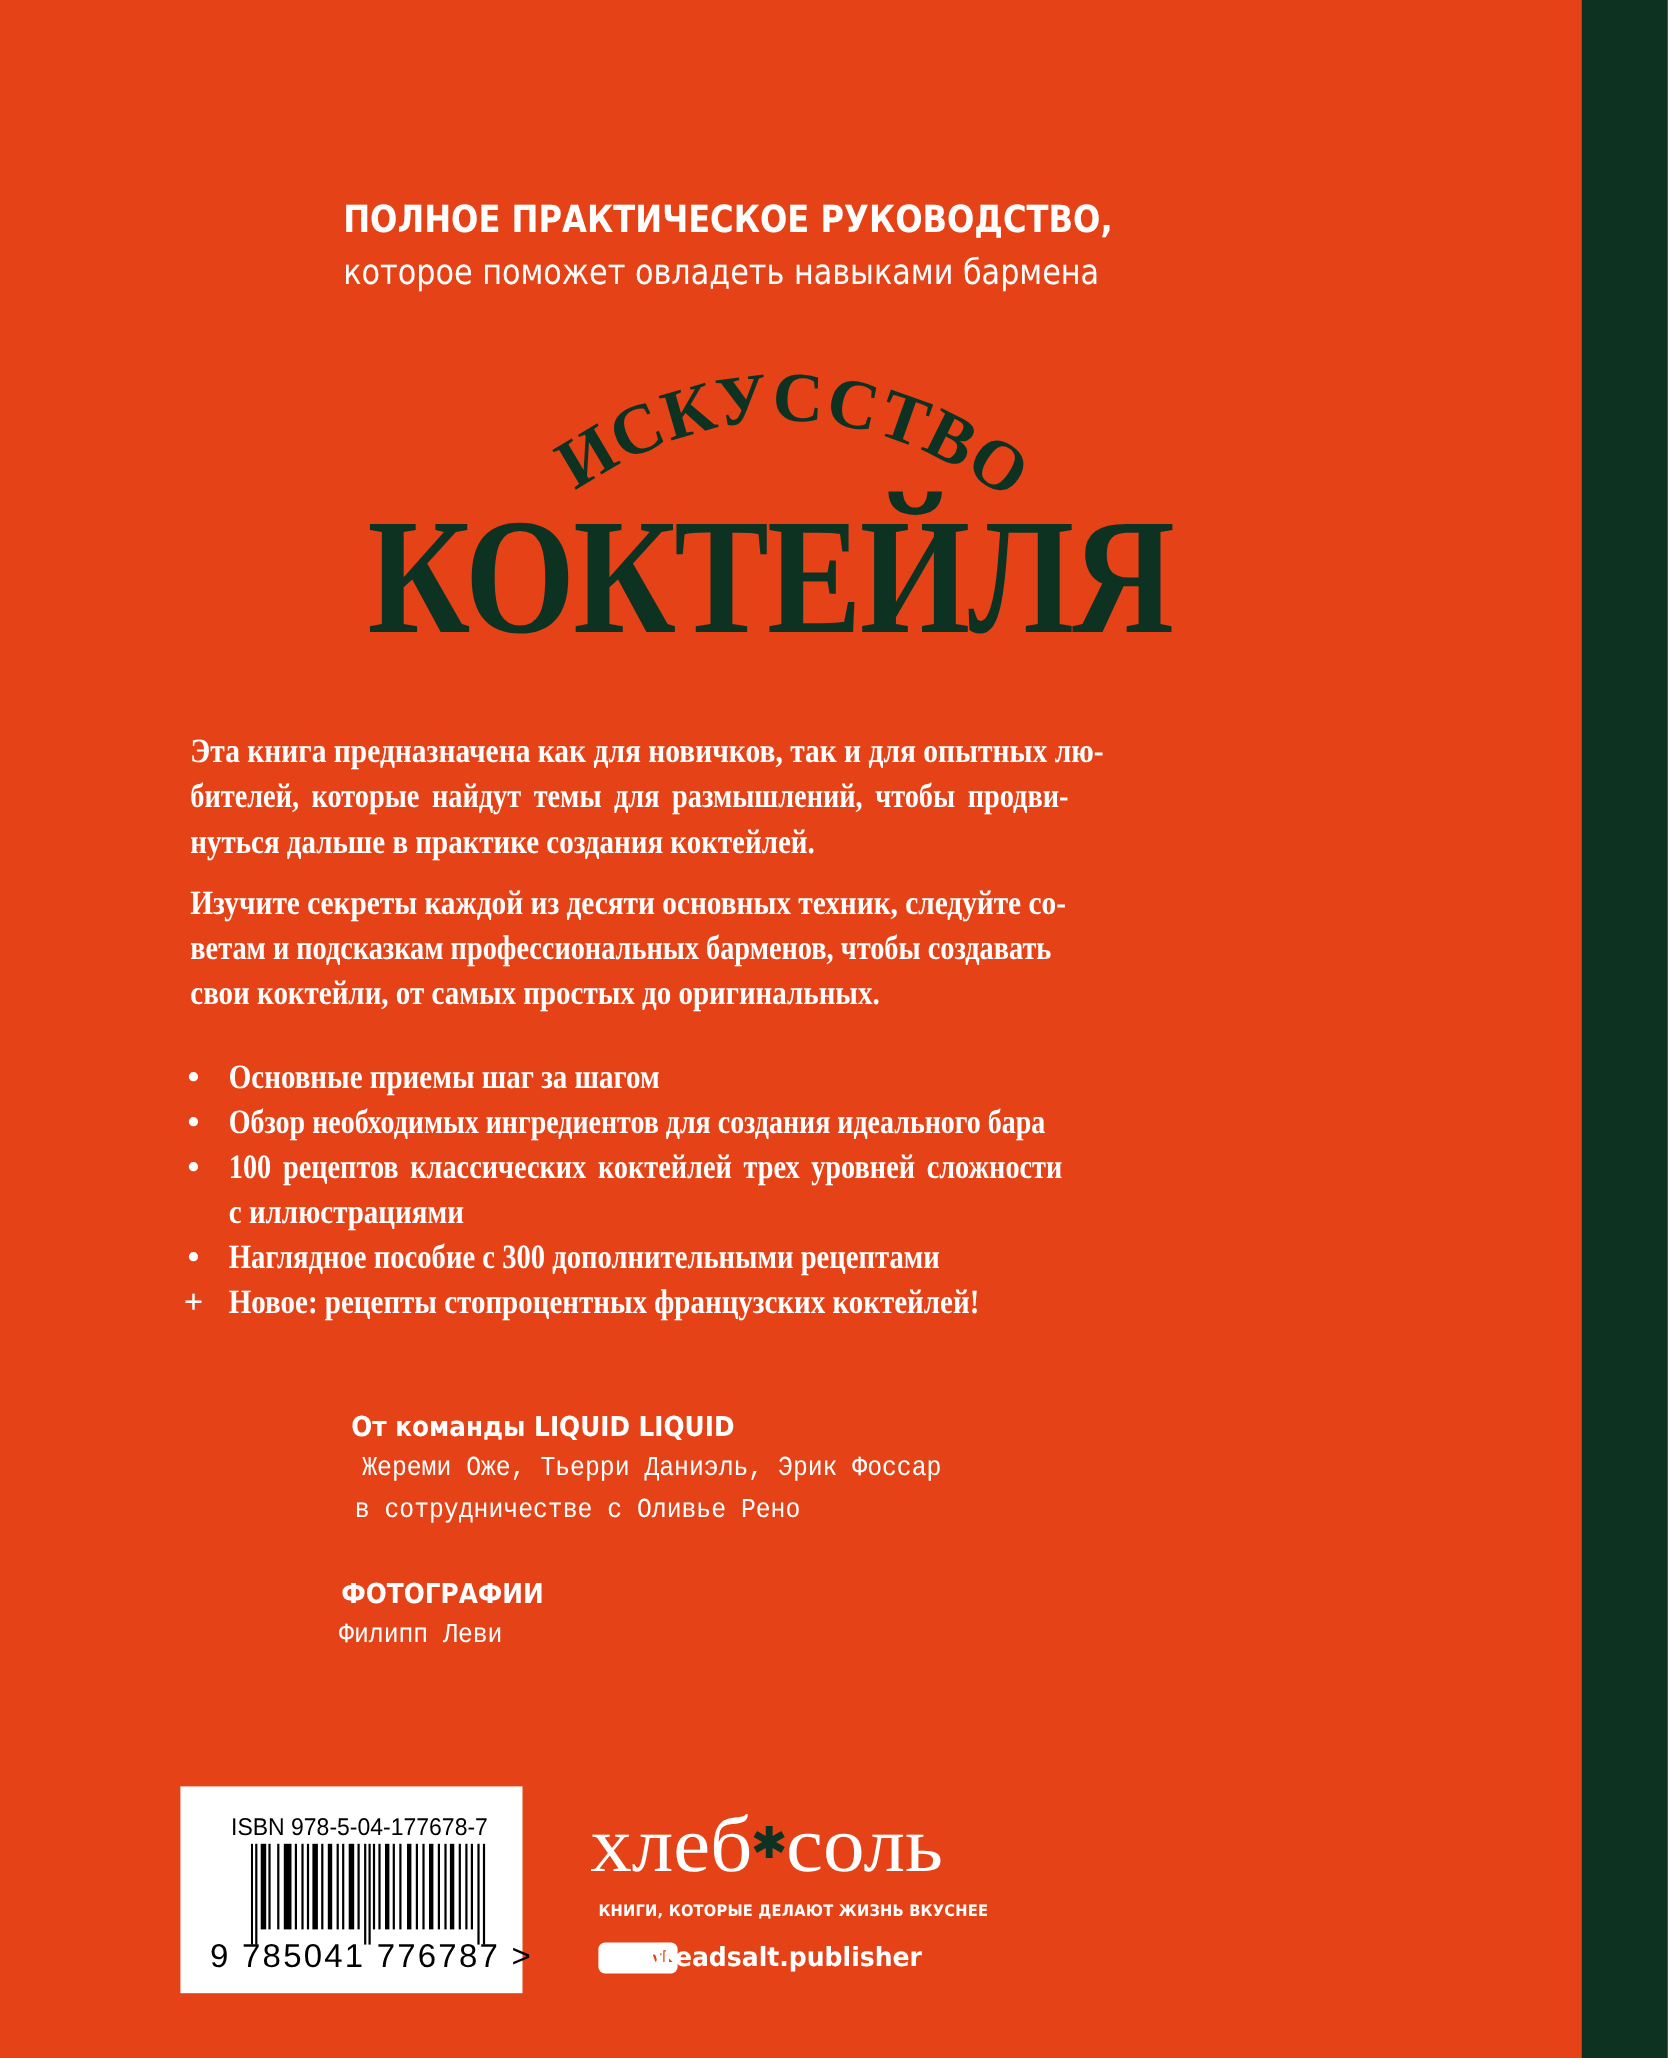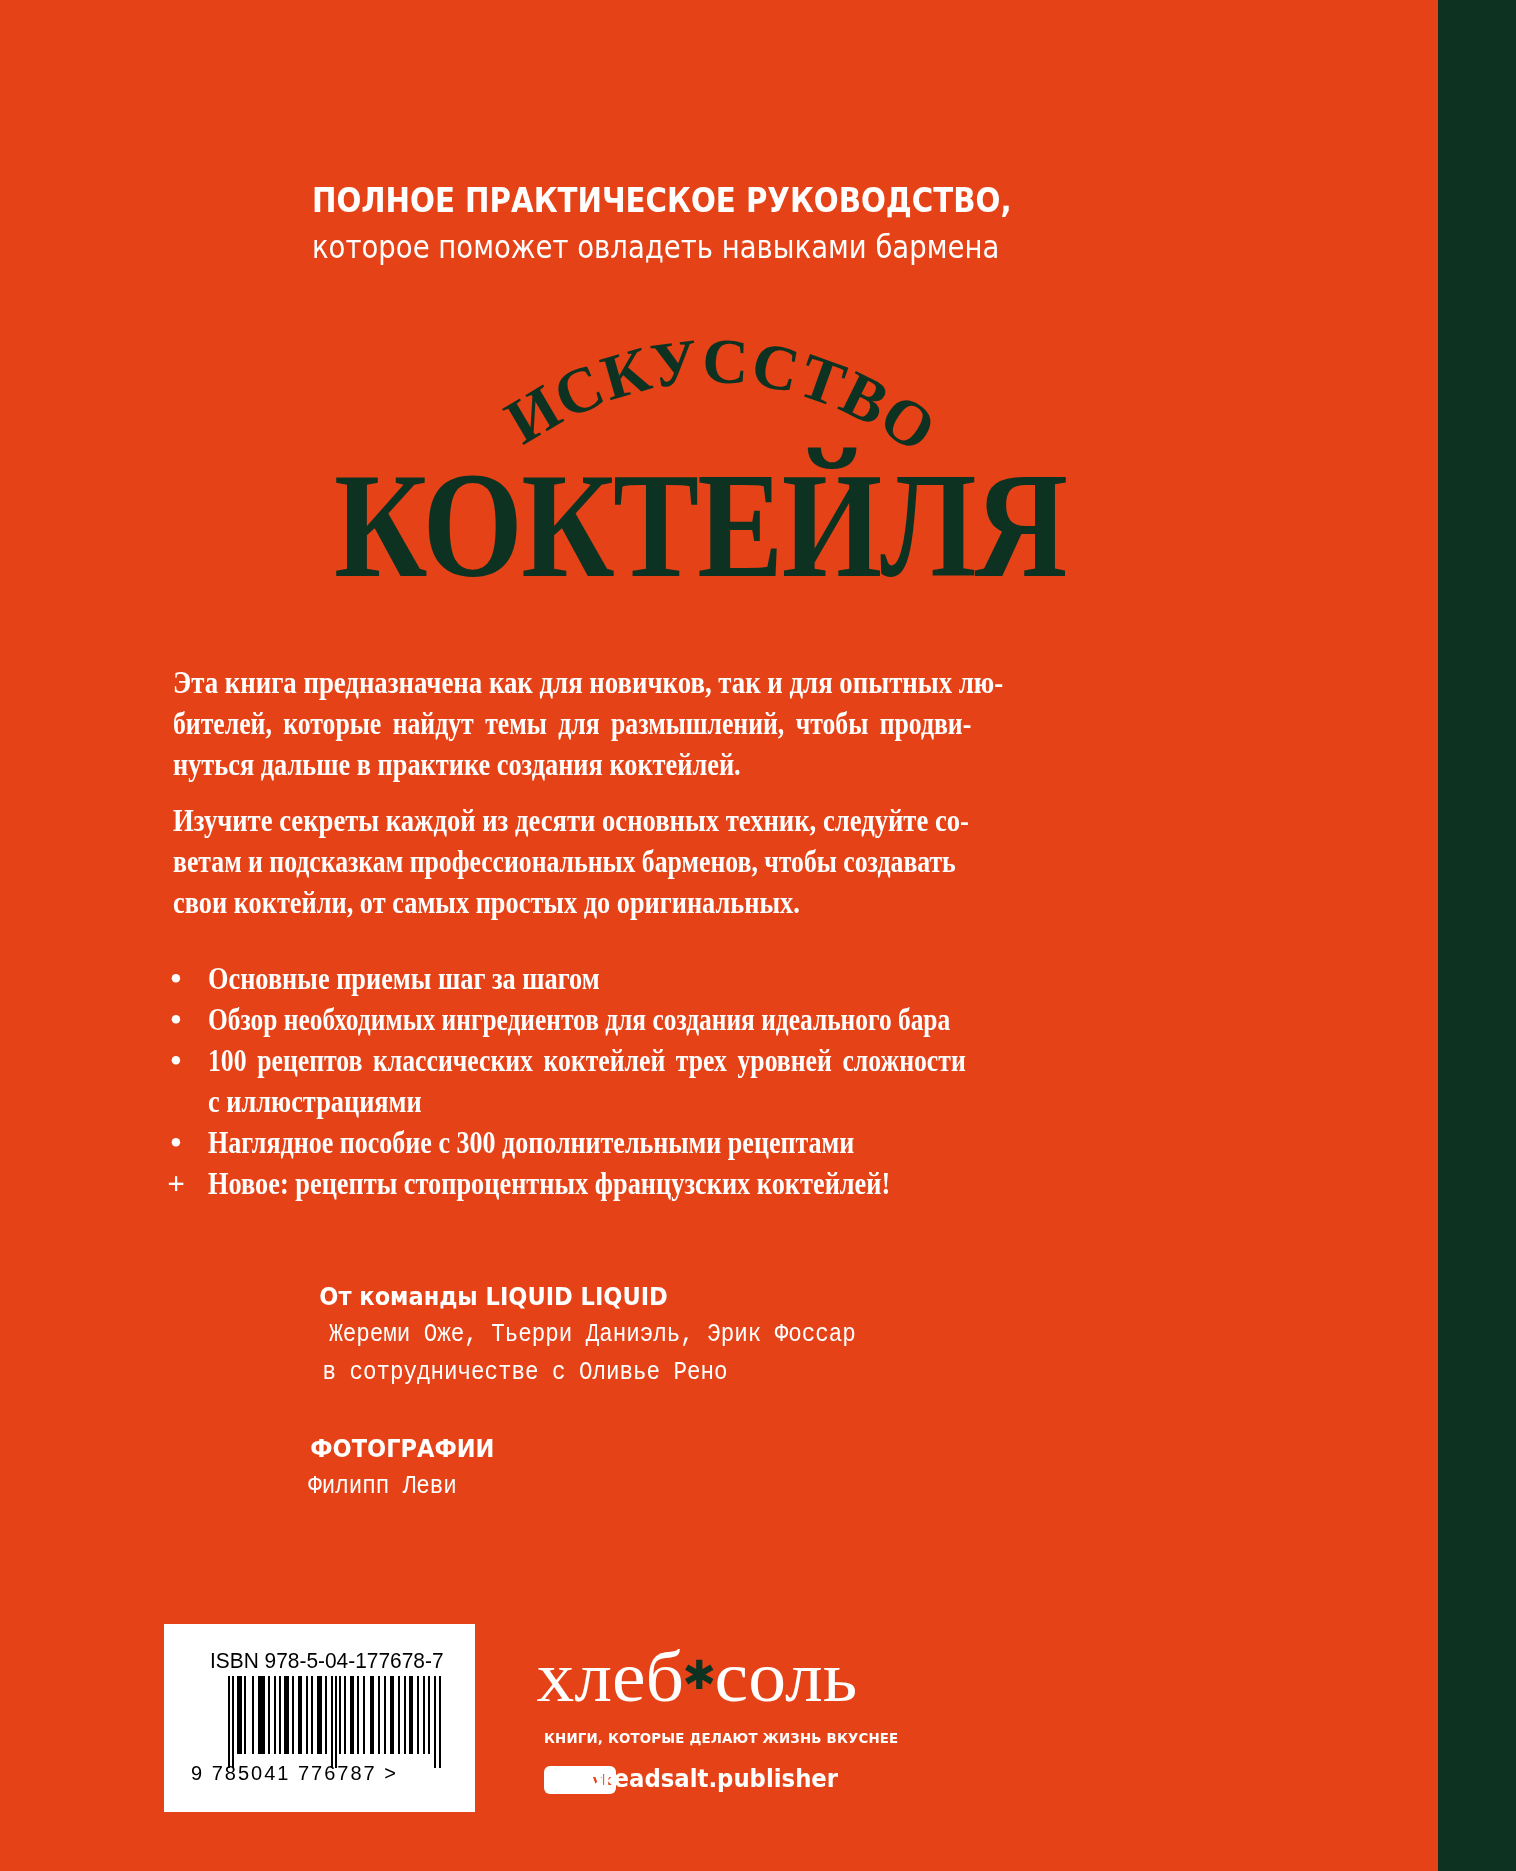--- a/index.html
+++ b/index.html
@@ -37,21 +37,21 @@
   .credits .c-line { display:block; white-space:nowrap; }
   .credits .bold { font-weight:bold; font-size:25px; line-height:38px; }
   .credits .reg { font-size:25px; line-height:38px;font-family:Liberation Mono, monospace; }
   .credits .cond { display:inline-block; transform:scaleX(0.9); }
 
   .barcode-box { position:absolute; left:164px; top:1624px; width:311px; height:188px; background:#fff;text-align:right; }
   .isbn-label { position:absolute; left:46px; top:24px; font-family:"Liberation Sans", sans-serif;
     font-size:22px; color:#000; white-space:nowrap; transform:scaleX(0.95); transform-origin:left top; }
   .bars { position:absolute; left:64px; top:52px; width:216px; height:92px; }
   .barcode-digits { position:absolute; left:27px; top:138px; font-family:"Liberation Sans", sans-serif;
-    font-size:20px; color:#000; white-space:nowrap; letter-spacing:2px; }
+    font-size:30px; color:#000; white-space:nowrap; letter-spacing:2px; }
 
   .publisher { position:absolute; left:540px; top:1640px; width:380px; height:180px; }
   .pub-logo { position:absolute; left:0; top:0; height:70px; white-space:nowrap;
     font-family:"Liberation Serif", serif; font-size:72px; line-height:72px; color:#fff; }
   .pub-logo .word { display:inline-block; transform:scaleX(1.05); }
   .pub-logo .flower { display:inline-block; color:#0D3222; font-size:40px; vertical-align:12px; margin:0 2px; }
   .pub-slogan { position:absolute; left:4px; top:90px; font-family:"DejaVu Sans", sans-serif; font-weight:bold;
     font-size:14.5px; color:#fff; white-space:nowrap; letter-spacing:0.2px; transform:scaleX(0.92); transform-origin:left top; }
   .vk-row { position:absolute; left:4px; top:124px; height:30px; white-space:nowrap; }
   .vk-icon { position:absolute; left:0; top:2px; width:28px; height:28px; background:#fff; border-radius:6px;

